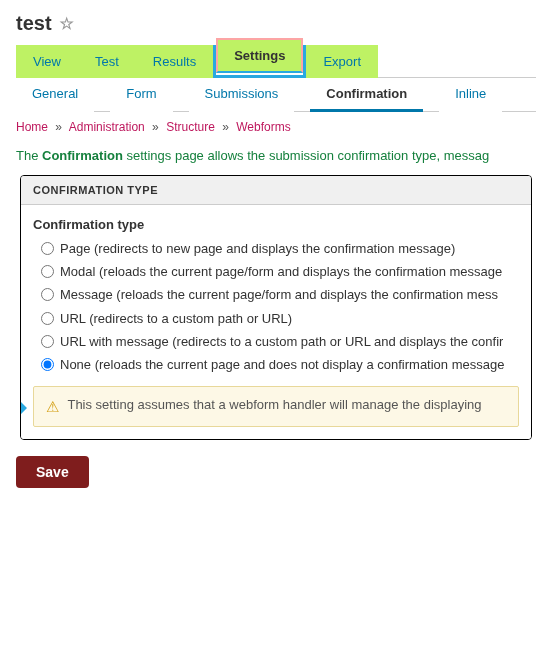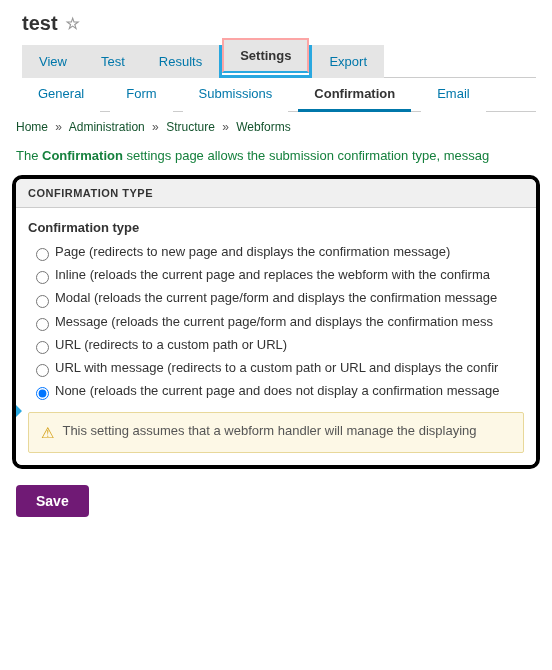--- a/index.html
+++ b/index.html
@@ -8,21 +8,21 @@
       font-size: 13px;
       background: #fff;
       color: #333;
       width: 552px;
       min-height: 670px;
       overflow-x: hidden;
     }
 
     
     .page-header {
-      padding: 12px 16px 0 22px;
+      padding: 12px 16px 0 16px;
       background: #fff;
     }
     .page-title {
       display: flex;
       align-items: center;
       gap: 8px;
       font-size: 20px;
       font-weight: bold;
       color: #333;
       margin-bottom: 10px;
@@ -39,34 +39,34 @@
       gap: 0;
     }
     .nav-tab-primary {
       padding: 8px 16px;
       cursor: pointer;
       color: #0077aa;
       font-size: 13px;
       text-decoration: none;
       border: 1px solid transparent;
       margin-bottom: -1px;
-      background: #e5e5e5;
+      background: #bef264;
     }
     .nav-tab-primary.active {
       border: 2px solid #fca5a5;
       border-bottom: 2px solid #29a8e0;
       color: #333;
       font-weight: bold;
     }
 
     
     .nav-tabs-secondary {
       display: flex;
       border-bottom: 1px solid #ccc;
-      gap: 10px;
+      gap: 16px;
       padding-left: 0;
     }
     .nav-tab-secondary {
       padding: 8px 16px;
       cursor: pointer;
       color: #0077aa;
       font-size: 13px;
       border: none;
       background: #fff;
       margin-bottom: -1px;
@@ -84,43 +84,43 @@
       margin-bottom: -1px;
     }
 
     
     .breadcrumb {
       padding: 8px 16px;
       font-size: 12px;
       color: #555;
     }
     .breadcrumb a {
-      color: #14532d;
+      color: #be185d;
       text-decoration: none;
     }
     .breadcrumb .sep {
       margin: 0 4px;
       color: #555;
     }
 
     
     .intro-text {
       padding: 6px 16px 12px 16px;
       font-size: 13px;
       color: #15803d;
     }
     .intro-text strong {
       font-weight: bold;
     }
 
     
     .section-box {
-      margin: 0 12px;
-      border: 4px solid #000000;
-      border-radius: 10px;
+      margin: 0 20px;
+      border: 1px solid #000000;
+      border-radius: 4px;
       overflow: hidden;
     }
     .section-header {
       background: #f0f0f0;
       padding: 8px 12px;
       font-size: 11px;
       font-weight: bold;
       letter-spacing: 0.5px;
       text-transform: uppercase;
       color: #333;
@@ -139,21 +139,21 @@
     }
 
     
     .radio-group {
       display: flex;
       flex-direction: column;
       gap: 5px;
     }
     .radio-item {
       display: flex;
-      align-items: flex-end;
+      align-items: flex-start;
       gap: 6px;
       font-size: 13px;
       color: #333;
       position: relative;
     }
     .radio-item input[type="radio"] {
       margin-top: 2px;
       flex-shrink: 0;
     }
     .radio-item label {
@@ -182,21 +182,21 @@
       font-size: 15px;
       flex-shrink: 0;
       margin-top: 1px;
     }
 
     
     .save-section {
       padding: 16px;
     }
     .save-button {
-      background: #701a75;
+      background: #7f1d1d;
       color: #fff;
       border: none;
       padding: 8px 20px;
       border-radius: 4px;
       font-size: 14px;
       cursor: pointer;
       font-weight: bold;
     }
   </style>
 </head>
@@ -216,21 +216,21 @@
       <a class="nav-tab-primary active">Settings</a>
     </span>
     <a class="nav-tab-primary">Export</a>
   </div>
 
   <div class="nav-tabs-secondary">
     <a class="nav-tab-secondary">General</a>
     <a class="nav-tab-secondary">Form</a>
     <a class="nav-tab-secondary">Submissions</a>
     <a class="nav-tab-secondary active">Confirmation</a>
-    <a class="nav-tab-secondary">Email</a>
+    <a class="nav-tab-secondary">Inline</a>
   </div>
 </div>
 
 <div class="breadcrumb">
   <a href="#">Home</a>
   <span class="sep">»</span>
   <a href="#">Administration</a>
   <span class="sep">»</span>
   <a href="#">Structure</a>
   <span class="sep">»</span>
@@ -252,24 +252,20 @@
         <svg width="26" height="20" viewBox="0 0 26 20">
           <polygon points="0,4 16,4 16,0 26,10 16,20 16,16 0,16" fill="#29a8e0"></polygon>
         </svg>
       </div>
 
       <div class="radio-item">
         <input type="radio" name="confirmation_type" value="page" style="">
         <label>Page (redirects to new page and displays the confirmation message)</label>
       </div>
       <div class="radio-item">
-        <input type="radio" name="confirmation_type" value="inline" style="">
-        <label>Inline (reloads the current page and replaces the webform with the confirma</label>
-      </div>
-      <div class="radio-item">
         <input type="radio" name="confirmation_type" value="modal" style="">
         <label>Modal (reloads the current page/form and displays the confirmation message</label>
       </div>
       <div class="radio-item">
         <input type="radio" name="confirmation_type" value="message" style="">
         <label>Message (reloads the current page/form and displays the confirmation mess</label>
       </div>
       <div class="radio-item">
         <input type="radio" name="confirmation_type" value="url" style="">
         <label>URL (redirects to a custom path or URL)</label>

